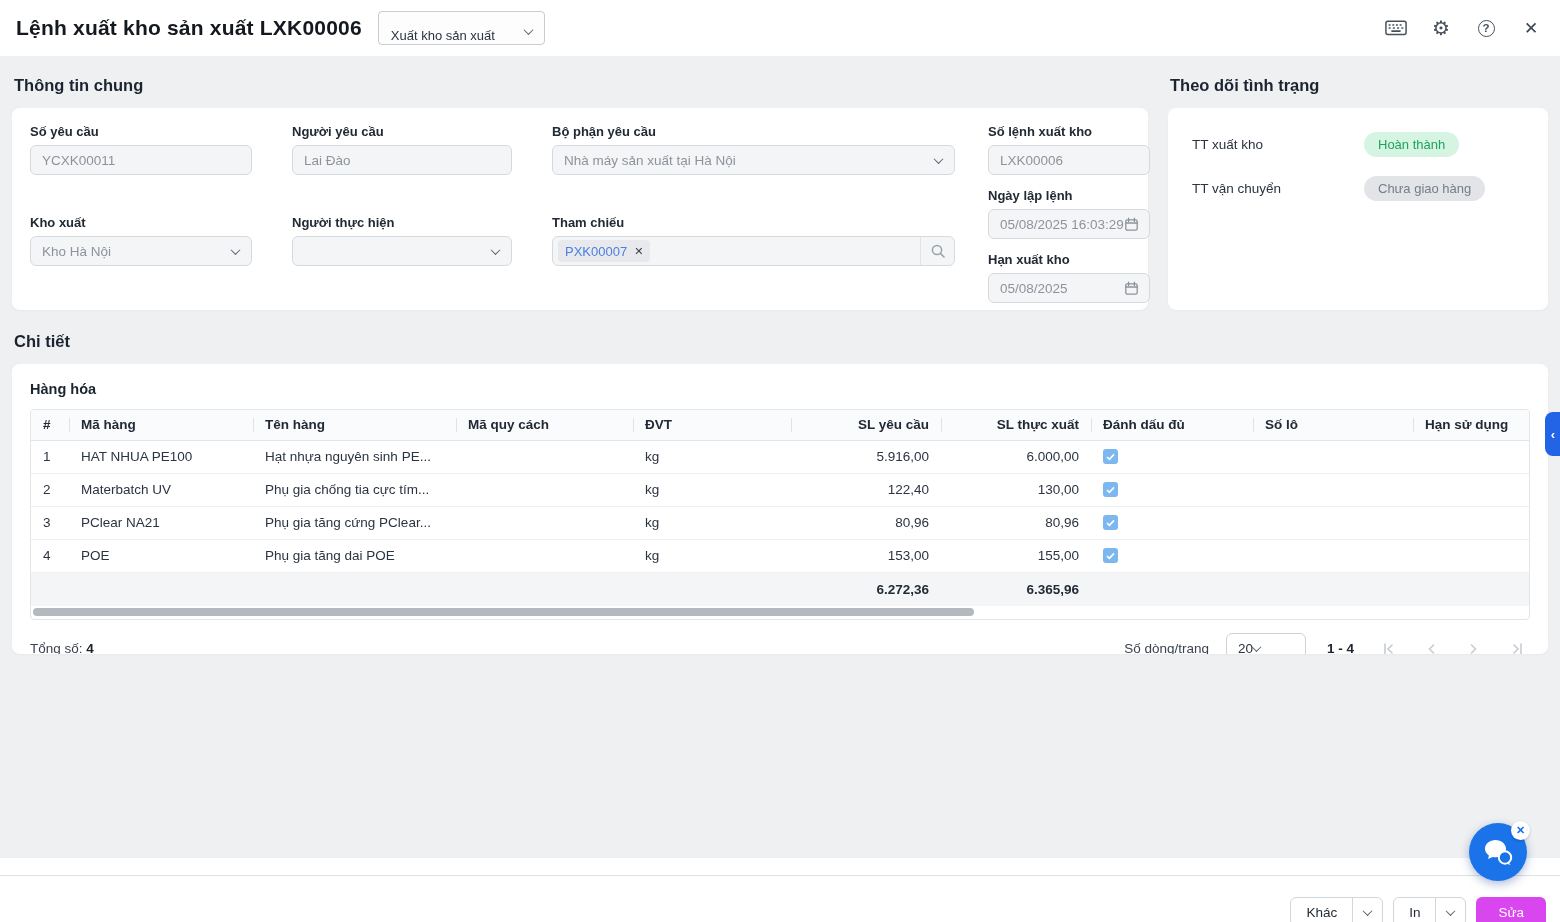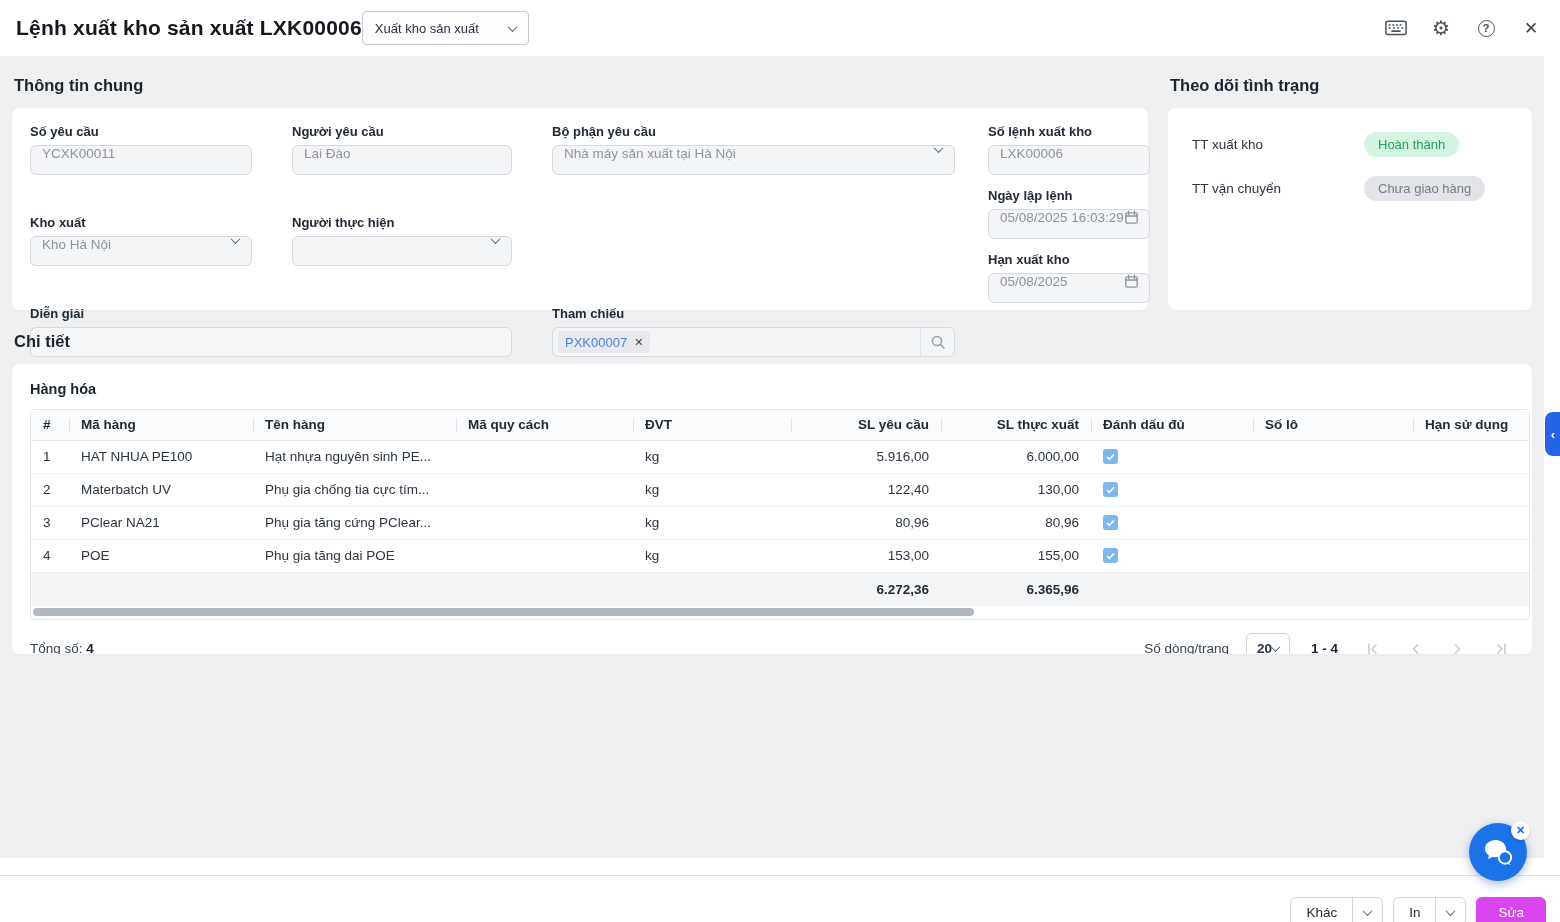--- a/index.html
+++ b/index.html
@@ -5,44 +5,44 @@
   * { box-sizing: border-box; }
   html,body { margin:0; padding:0; }
   body {
     width:1560px; height:922px; position:relative; overflow:hidden;
     font-family:"Liberation Sans", sans-serif; background:#ffffff; color:#1d2530;
   }
   
   .topbar { height:56px; display:flex; align-items:center; padding:0 18px 0 16px; background:#fff; }
   .page-title { font-size:21px; font-weight:bold; color:#14181f; letter-spacing:.2px; }
   .type-select {
-    height:29px; display:flex; align-items:center; gap:30px;
+    margin-left:16px; height:29px; display:flex; gap:30px;
     border:1px solid #c7ccd2; border-radius:4px; padding:16px 12px; font-size:13px;
     color:#2a3442; background:#fdfdfe; cursor:pointer;
   }
   .topbar-icons { margin-left:auto; display:flex; align-items:center; gap:23px; color:#47505c; }
   .tb-icon { display:flex; align-items:center; justify-content:center; width:22px; height:22px; cursor:pointer; }
   .gear-glyph { font-size:20px; line-height:1; color:#47505c; }
   .help-circle { width:17px; height:17px; border:1.6px solid #47505c; border-radius:50%;
     display:flex; align-items:center; justify-content:center; font-size:11.5px; font-weight:bold; color:#47505c; }
   .close-glyph { font-size:17px; color:#3d4652; }
   
-  .main { position:absolute; top:56px; left:0; right:16px; height:802px; background:#eef0f2; padding:14px 12px 0; overflow:hidden; }
+  .main { position:absolute; top:56px; left:0; right:0; height:802px; background:#eef0f2; padding:14px 12px 0; overflow:hidden; }
   .section-h { font-size:16.5px; font-weight:bold; color:#1c2430; margin:6px 0 13px 2px; }
   .columns { display:flex; gap:20px; }
   .col-left { width:1136px; flex:0 0 auto; }
   .col-right { flex:1; }
   .card { background:#fff; border-radius:8px; box-shadow:0 1px 2px rgba(30,40,60,.03); }
   
   .info-card { height:202px; display:flex; padding:16px 13px 16px 18px; }
   .fgrid { display:grid; grid-template-columns:222px 220px 403px; column-gap:10px; row-gap:13px; align-content:start;gap:40px; }
   .field label { display:block; font-size:13px; font-weight:bold; color:#212a35; margin-bottom:6px; }
   .control {
     height:30px; border:1px solid #d6dadf; border-radius:6px; background:#f4f5f6;
-    display:flex; padding:0 11px; font-size:13.5px; color:#8d939c; overflow:hidden; white-space:nowrap;
+    display:flex; align-items:center; padding:0 11px; font-size:13.5px; color:#8d939c; overflow:hidden; white-space:nowrap;
   }
   .control.sel { justify-content:space-between; padding-right:12px; }
   .chev { width:7px; height:7px; border-right:1.8px solid #5a6470; border-bottom:1.8px solid #5a6470;
     transform:rotate(45deg) translate(-1px,-1px); flex:0 0 auto; }
   .span2 { grid-column:1 / span 2; }
   .ref-control { padding:0 0 0 5px; justify-content:space-between; }
   .ref-left { display:flex; align-items:center; gap:6px; }
   .tag { background:#e7e9ec; border-radius:4px; height:22px; display:flex; align-items:center; gap:7px; padding:0 7px; }
   .tag-text { color:#4d7fe0; font-size:13px; }
   .tag-x { color:#39424e; font-size:11px; cursor:pointer; }
@@ -68,22 +68,22 @@
   th.num, td.num { text-align:right; }
   tbody td { padding:8px 12px; border-bottom:1px solid #edf0f2; color:#2b3441; white-space:nowrap; overflow:hidden; height:33px; }
   tfoot td { background:#f4f5f6; font-weight:bold; color:#222b36; padding:9px 12px; height:33px; }
   .cb { width:15px; height:15px; border-radius:3px; background:#7db7f0; display:flex; align-items:center; justify-content:center; cursor:pointer; }
   .hscroll { height:8px; margin:2px 2px 3px; }
   .hscroll .thumb { width:63%; height:8px; border-radius:4px; background:#b3b9bf; }
   
   .pager { display:flex; align-items:center; margin-top:13px; font-size:13.5px; color:#39434f; }
   .pager b { color:#1c2430; }
   .pager-right { margin-left:auto; display:flex; align-items:center; gap:17px; }
-  .pp-select { border:1px solid #ced3d8; border-radius:6px; width:44px; height:32px; background:#fff;
-    display:flex; align-items:center; justify-content:center; padding:0 11px; color:#2a3340; cursor:pointer;font-weight:bold; }
+  .pp-select { border:1px solid #ced3d8; border-radius:6px; width:80px; height:32px; background:#fff;
+    display:flex; align-items:center; justify-content:flex-start; padding:0 11px; color:#2a3340; cursor:pointer; }
   .range { font-weight:bold; color:#1c2430; margin:0 4px; }
   .nav-ic { width:26px; height:26px; display:flex; align-items:center; justify-content:center; color:#c7ccd1; }
   
   .side-tab { position:absolute; right:0; top:412px; width:15px; height:44px; background:#2264e5;
     border-radius:8px 0 0 8px; display:flex; align-items:center; justify-content:center; cursor:pointer; }
   .side-tab span { color:#fff; font-size:13px; font-weight:bold; line-height:1; margin-left:1px; }
   
   .footer { position:absolute; left:0; bottom:0; right:0; height:64px; background:#fff; }
   .footer-line { position:absolute; top:17px; left:0; right:0; height:1px; background:#dde3e2; }
   .footer-btns { position:absolute; right:14px; top:39px; display:flex; gap:10px; align-items:center; }
@@ -163,26 +163,20 @@
             </div>
           </div>
           <div class="field">
             <label>Người thực hiện</label>
             <div class="control sel">
               <span></span>
               <span class="chev"></span>
             </div>
           </div>
 
-          <div class="field span2">
-            <label>Diễn giải</label>
-            <div class="control" style="background:#f6f7f8;">
-              <span></span>
-            </div>
-          </div>
           <div class="field">
             <label>Tham chiếu</label>
             <div class="control ref-control">
               <span class="ref-left">
                 <span class="tag">
                   <span class="tag-text">PXK00007</span>
                   <span class="tag-x">✕</span>
                 </span>
               </span>
               <span class="ref-search">

